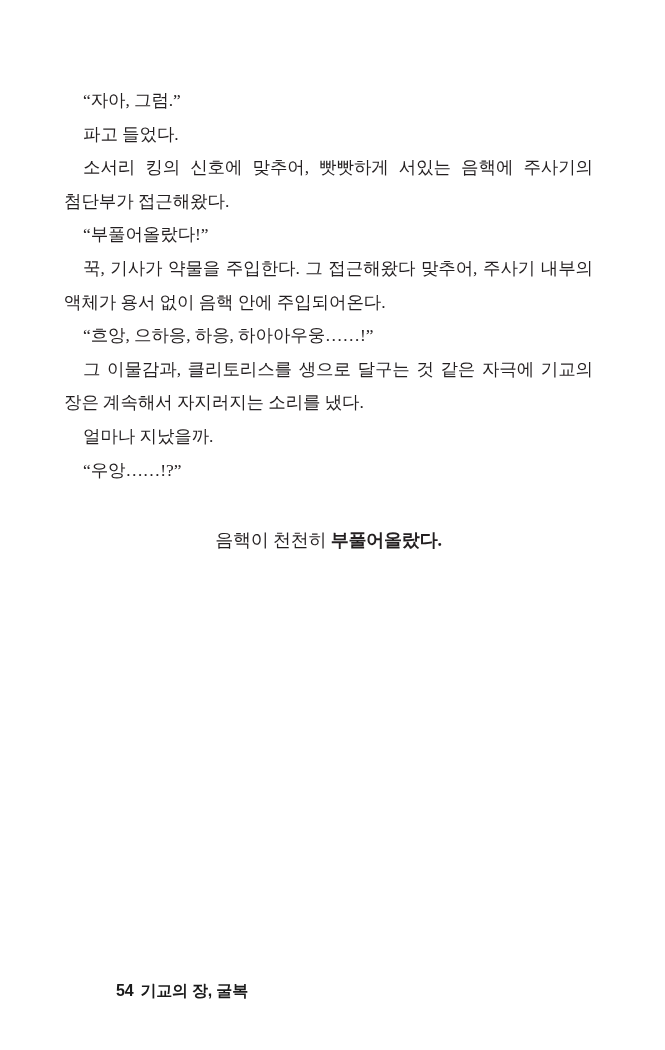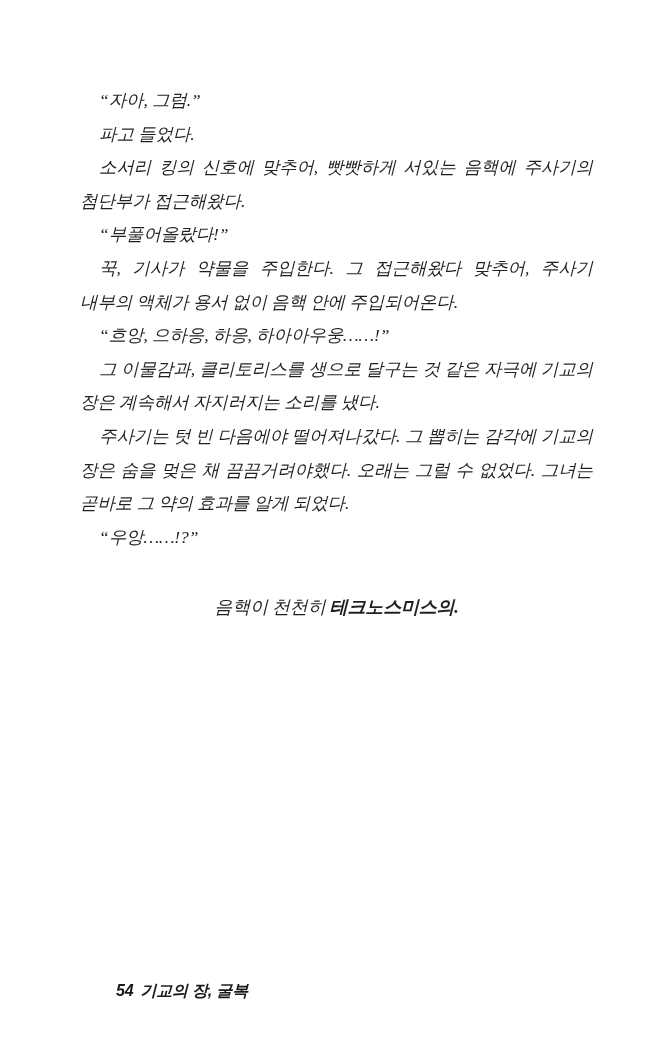--- a/index.html
+++ b/index.html
@@ -12,22 +12,21 @@
     background: #ffffff;
     font-family: "Liberation Serif", "DejaVu Serif", serif;
     color: #1a1a1a;
     overflow: hidden;
   }
   .page {
     position: relative;
     width: 665px;
     height: 1050px;
     box-sizing: border-box;
-    padding: 84px 72px 0 80px;
-    font-style: italic;
+    padding: 84px 72px 0 64px;
   }
   .body-text {
     font-size: 17.5px;
     line-height: 1.92;
     text-align: justify;
     text-justify: inter-character;
     word-break: keep-all;
     letter-spacing: -0.1px;
     color: #231f20;
   }
@@ -68,24 +67,24 @@
 
 <div class="page">
   <div class="body-text">
     <p class="para quote">“자아, 그럼.”</p>
     <p class="para">파고 들었다.</p>
     <p class="para">소서리 킹의 신호에 맞추어, 빳빳하게 서있는 음핵에 주사기의 첨단부가 접근해왔다.</p>
     <p class="para quote">“부풀어올랐다!”</p>
     <p class="para">꾹, 기사가 약물을 주입한다. 그 접근해왔다 맞추어, 주사기 내부의 액체가 용서 없이 음핵 안에 주입되어온다.</p>
     <p class="para quote">“흐앙, 으하응, 하응, 하아아우웅……!”</p>
     <p class="para">그 이물감과, 클리토리스를 생으로 달구는 것 같은 자극에 기교의 장은 계속해서 자지러지는 소리를 냈다.</p>
-    <p class="para">주사기는 텃 빈 다음에야 떨어져나갔다. 그 뽑히는 감각에 기교의 장은 숨을 멎은 채 끔끔거려야했다. 오래는 그럴 수 없었다. 그녀는 곧바로 그 약의 효과를 알게 되었다.</p>
+    <p class="para">얼마나 지났을까.</p>
     <p class="para quote">“우앙……!?”</p>
 
     <p class="center-line">
-      <span>음핵이 천천히 </span><span class="bold">테크노스미스의.</span>
+      <span>음핵이 천천히 </span><span class="bold">부풀어올랐다.</span>
     </p>
   </div>
 
   <div class="footer">
     <span class="num">54</span><span>기교의 장, 굴복</span>
   </div>
 </div>
 
 </body></html>

